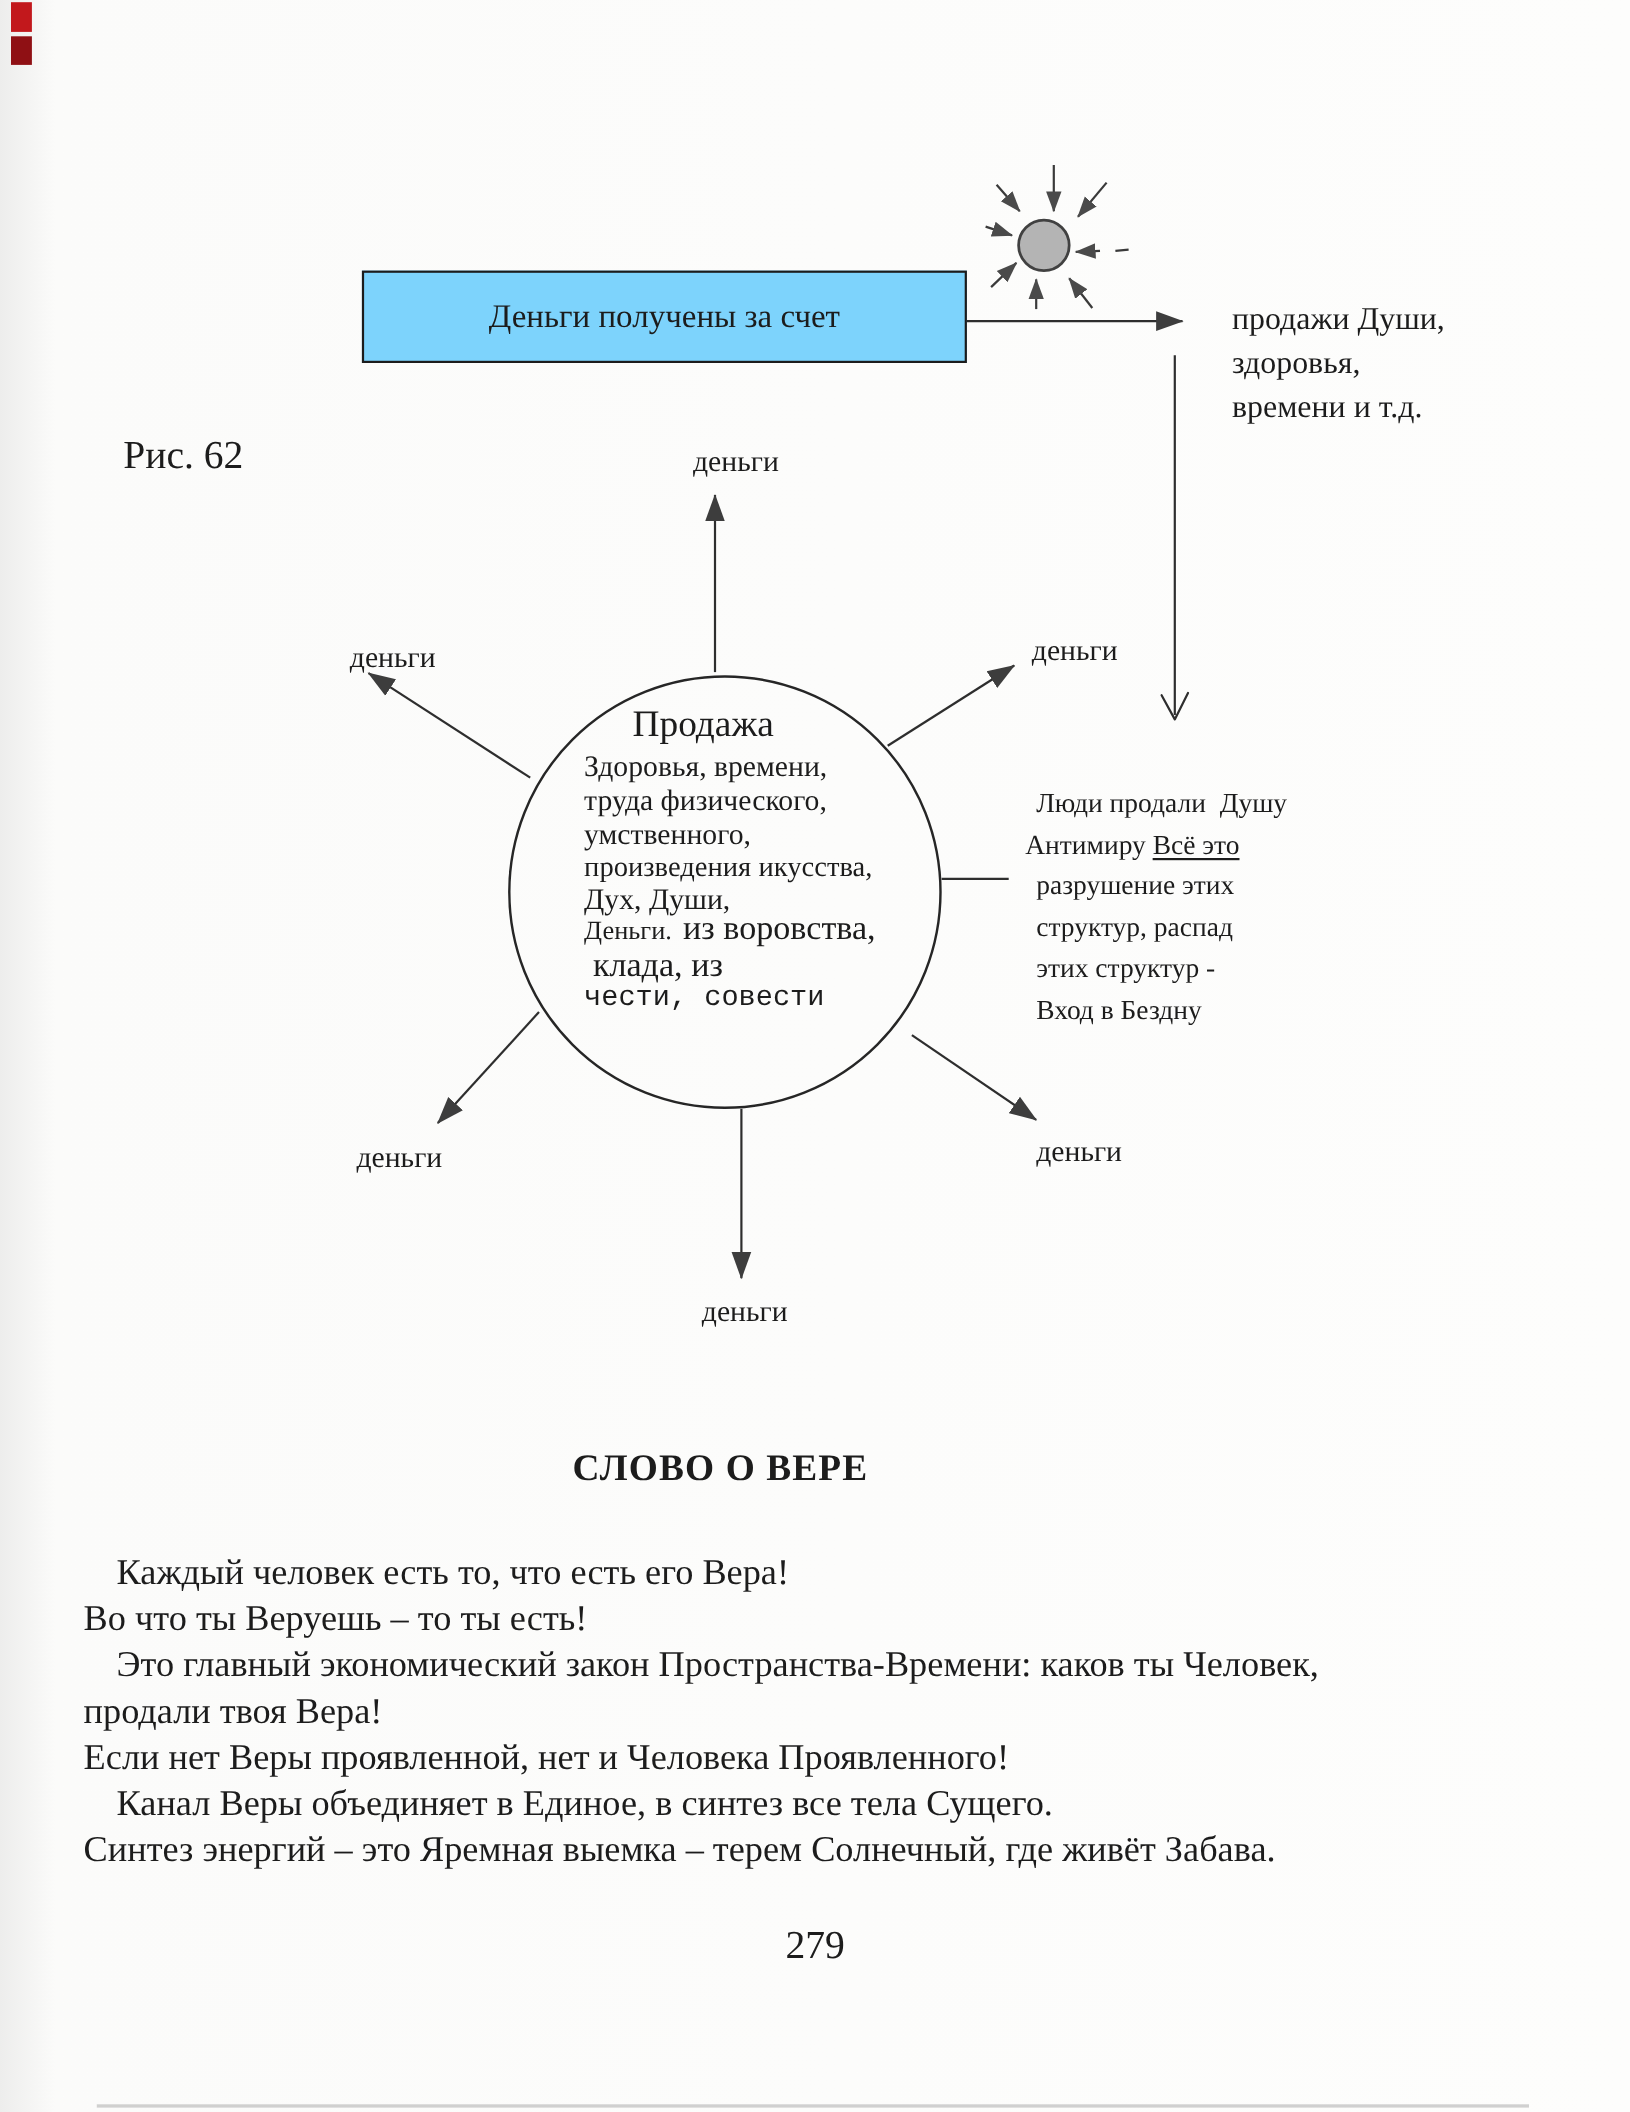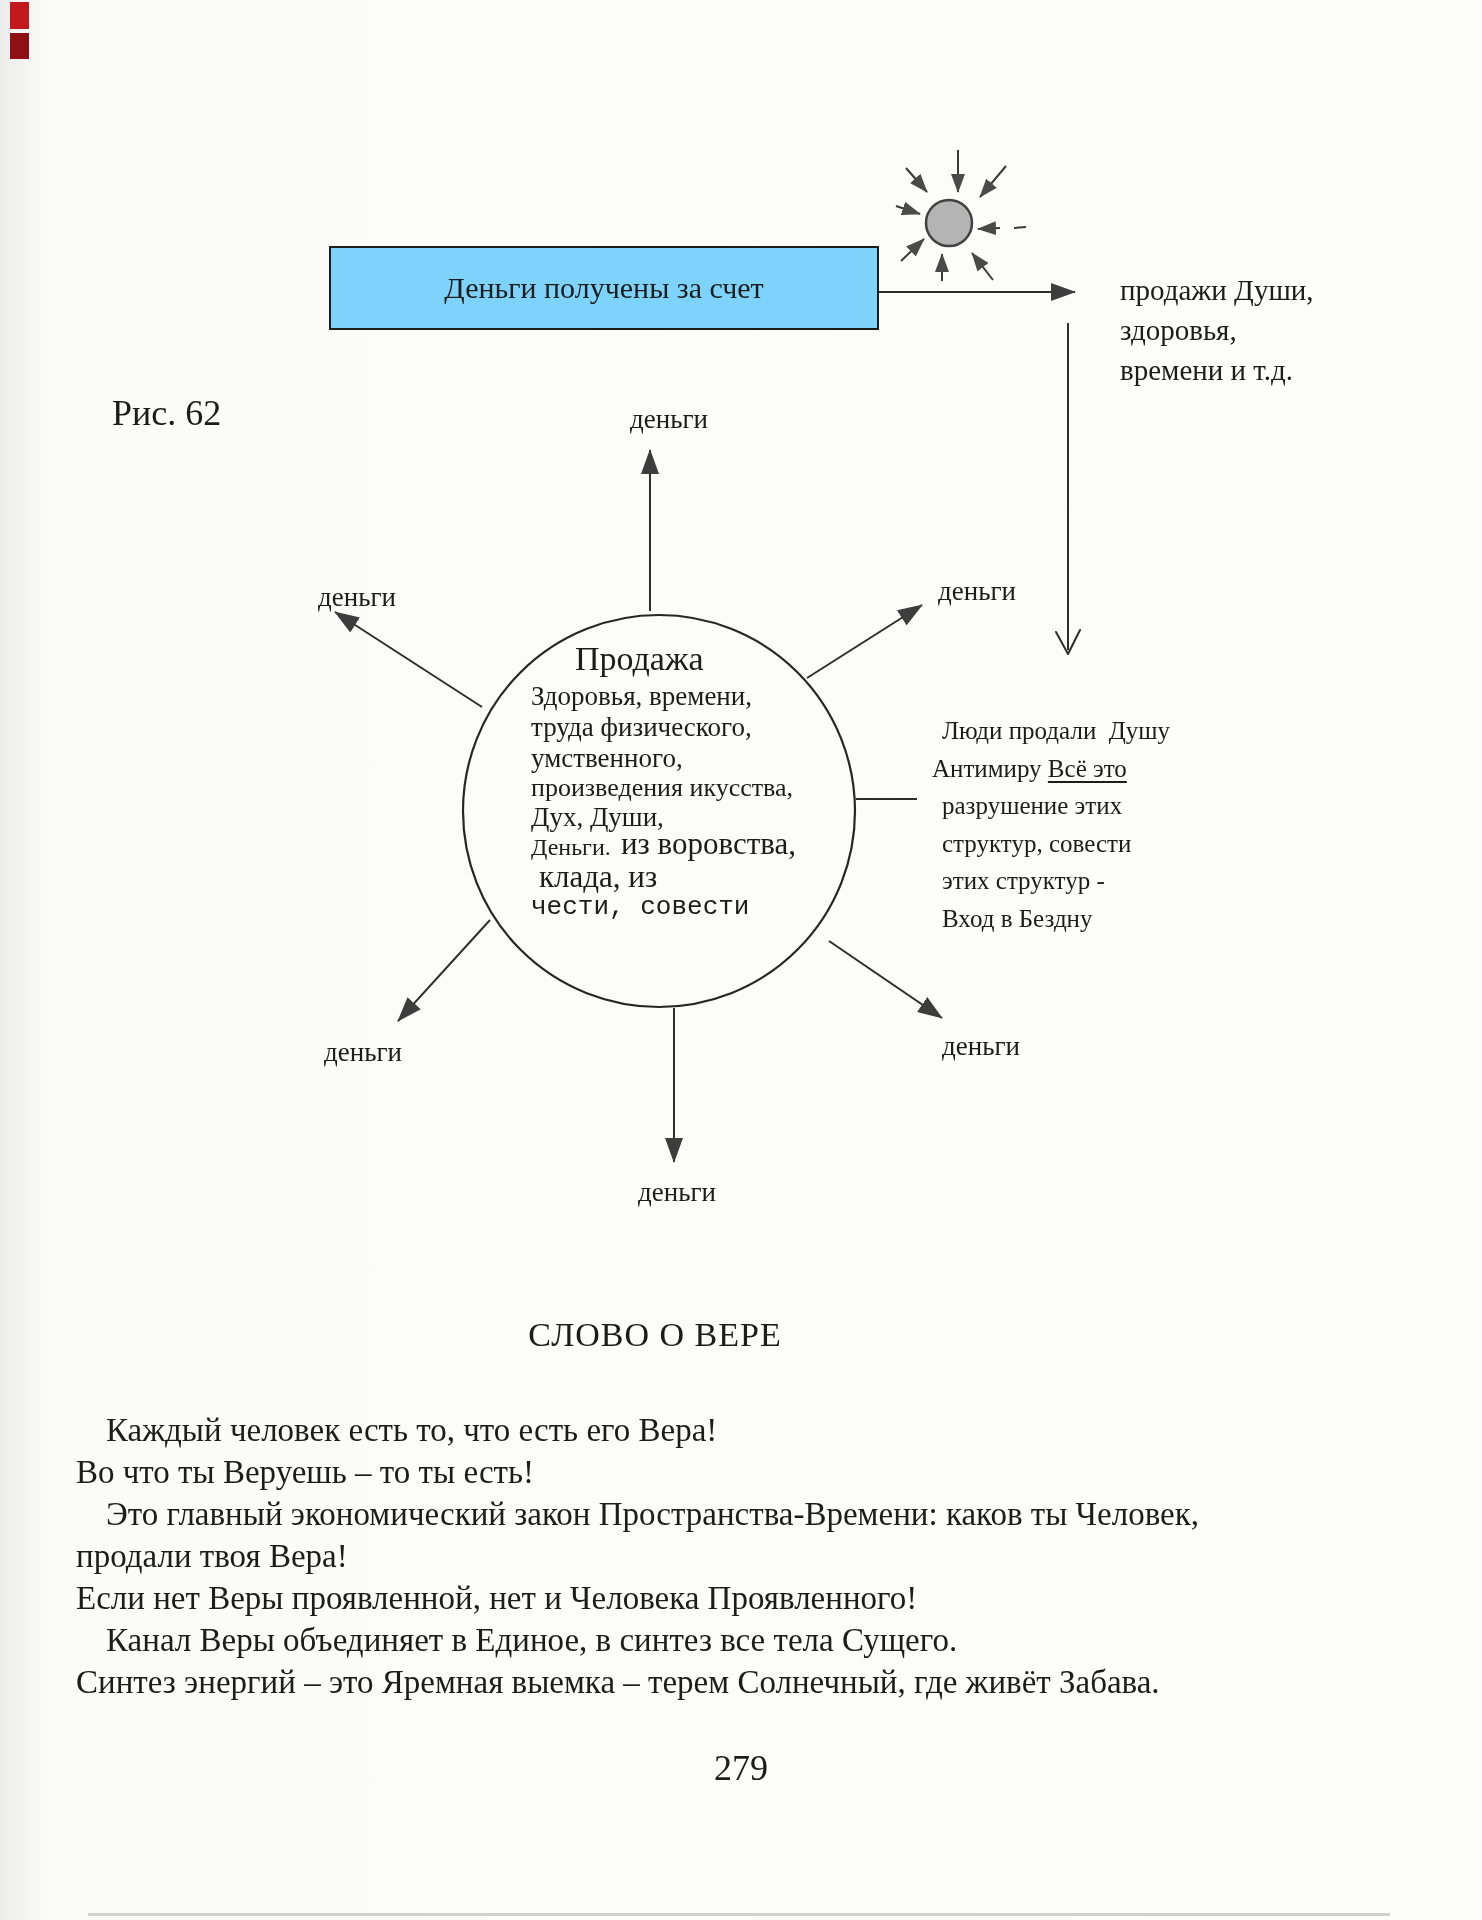--- a/index.html
+++ b/index.html
@@ -47,21 +47,21 @@
   .c-l6b{left:621px;top:826px;font-size:31px;}
   .c-l7{left:539px;top:859px;font-size:31px;}
   .c-l8{left:531px;top:892px;font-size:26px;font-family:Liberation Mono, monospace;}
 
   .note{left:932px;top:712px;font-size:25px;line-height:37.5px;width:300px;}
   .note .nl{white-space:nowrap;}
   .note .ind{padding-left:10px;}
   .note .u{text-decoration:underline;text-underline-offset:4px;}
 
   .heading{left:0;top:1316px;width:1310px;text-align:center;
-    font-size:34px;font-weight:normal;letter-spacing:1px;}
+    font-size:34px;font-weight:bold;letter-spacing:1px;}
 
   .para{left:76px;top:1409px;width:1330px;font-size:33px;line-height:42px;}
   .para .line{white-space:nowrap;}
   .para .indent{padding-left:30px;}
 
   .pagenum{left:0;top:1747px;width:1482px;text-align:center;font-size:36px;}
 
   .bottom-scan-line{left:88px;top:1913px;width:1302px;height:3px;
     background:#b9b9b9;opacity:.65;}
 </style>
@@ -143,21 +143,21 @@
   <div class="abs c-l5">Дух, Души,</div>
   <div class="abs c-l6s">Деньги.</div>
   <div class="abs c-l6b">из воровства,</div>
   <div class="abs c-l7">клада, из</div>
   <div class="abs c-l8">чести, совести</div>
 
   <div class="abs note">
     <div class="nl ind">Люди продали &nbsp;Душу</div>
     <div class="nl"><span>Антимиру </span><span class="u">Всё это</span></div>
     <div class="nl ind">разрушение этих</div>
-    <div class="nl ind">структур, совести</div>
+    <div class="nl ind">структур, распад</div>
     <div class="nl ind">этих структур -</div>
     <div class="nl ind">Вход в Бездну</div>
   </div>
 
   <div class="abs heading">СЛОВО О ВЕРЕ</div>
 
   <div class="abs para">
     <div class="line indent">Каждый человек есть то, что есть его Вера!</div>
     <div class="line">Во что ты Веруешь – то ты есть!</div>
     <div class="line indent">Это главный экономический закон Пространства-Времени: каков ты Человек,</div>

